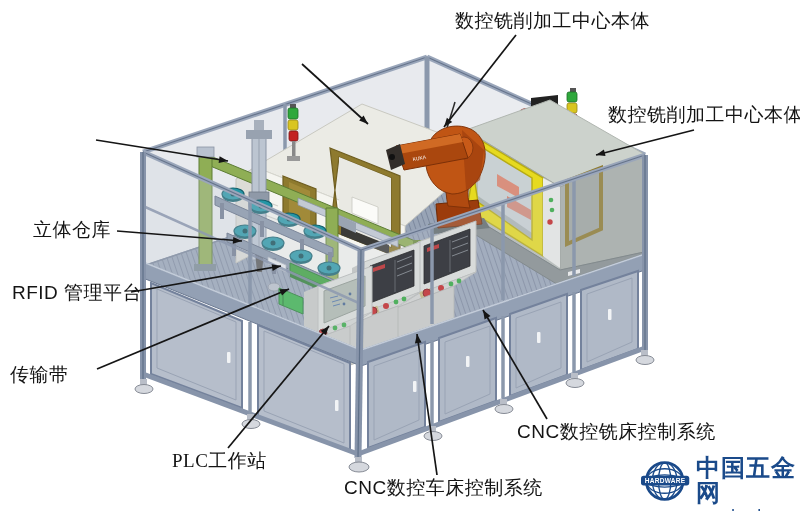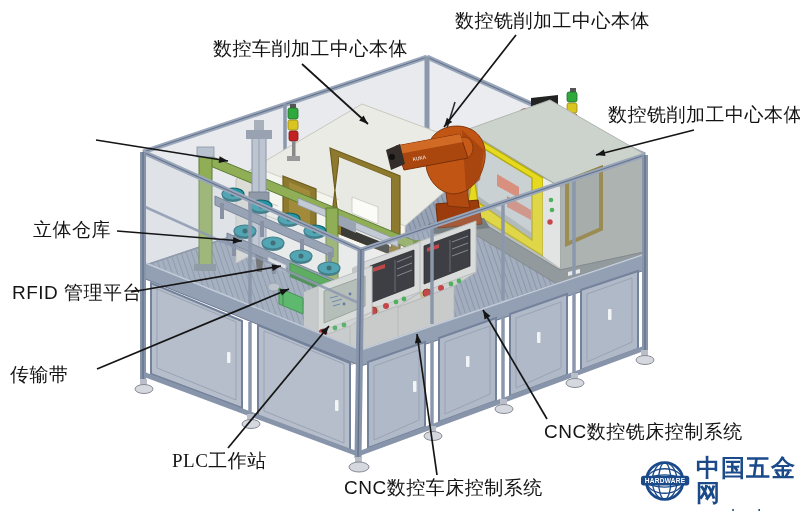--- a/index.html
+++ b/index.html
@@ -353,29 +353,28 @@
       <polygon points="289.0,289.0 279.4,289.3 282.0,295.6" fill="#151515"></polygon>
       <line x1="228" y1="448" x2="329" y2="326" stroke="#151515" stroke-width="1.7"></line>
       <polygon points="329.0,326.0 320.6,330.8 325.9,335.1" fill="#151515"></polygon>
       <line x1="437" y1="475" x2="417" y2="334" stroke="#151515" stroke-width="1.7"></line>
       <polygon points="417.0,334.0 414.9,343.4 421.6,342.4" fill="#151515"></polygon>
       <line x1="547" y1="419" x2="483" y2="310" stroke="#151515" stroke-width="1.7"></line>
       <polygon points="483.0,310.0 484.6,319.5 490.5,316.0" fill="#151515"></polygon>
     </svg>
 
 <div id="labels-layer">
-      <div class="callout" style="left: 213px; top: 38px;">数控车削加工中心本体</div>
       <div class="callout" style="left: 455px; top: 10px;">数控铣削加工中心本体</div>
       <div class="callout" style="left: 608px; top: 104px;">数控铣削加工中心本体</div>
       <div class="callout" style="left: 33px; top: 219px;">立体仓库</div>
       <div class="callout" style="left: 12px; top: 282px;">RFID 管理平台</div>
       <div class="callout" style="left: 10px; top: 364px;">传输带</div>
       <div class="callout" style="left: 172px; top: 450px; font-family: Liberation Serif, serif;">PLC工作站</div>
       <div class="callout" style="left: 344px; top: 477px;">CNC数控车床控制系统</div>
-      <div class="callout" style="left: 517px; top: 421px; margin-left: 27px;">CNC数控铣床控制系统</div>
+      <div class="callout" style="left: 517px; top: 421px;">CNC数控铣床控制系统</div>
     </div>
 
 <div id="site-logo">
   <svg width="58" height="52" viewBox="0 0 58 52">
     <circle cx="27" cy="26" r="21" fill="#ffffff" stroke="#1a4a8a" stroke-width="3"></circle>
     <ellipse cx="27" cy="26" rx="7" ry="21" fill="none" stroke="#1a4a8a" stroke-width="1.5"></ellipse>
     <ellipse cx="27" cy="26" rx="14" ry="21" fill="none" stroke="#1a4a8a" stroke-width="1.5"></ellipse>
     <ellipse cx="27" cy="26" rx="21" ry="7" fill="none" stroke="#1a4a8a" stroke-width="1.5"></ellipse>
     <ellipse cx="27" cy="26" rx="21" ry="14" fill="none" stroke="#1a4a8a" stroke-width="1.5"></ellipse>
     <rect x="0" y="20" width="55" height="11" rx="3" fill="#1a4a8a"></rect>

